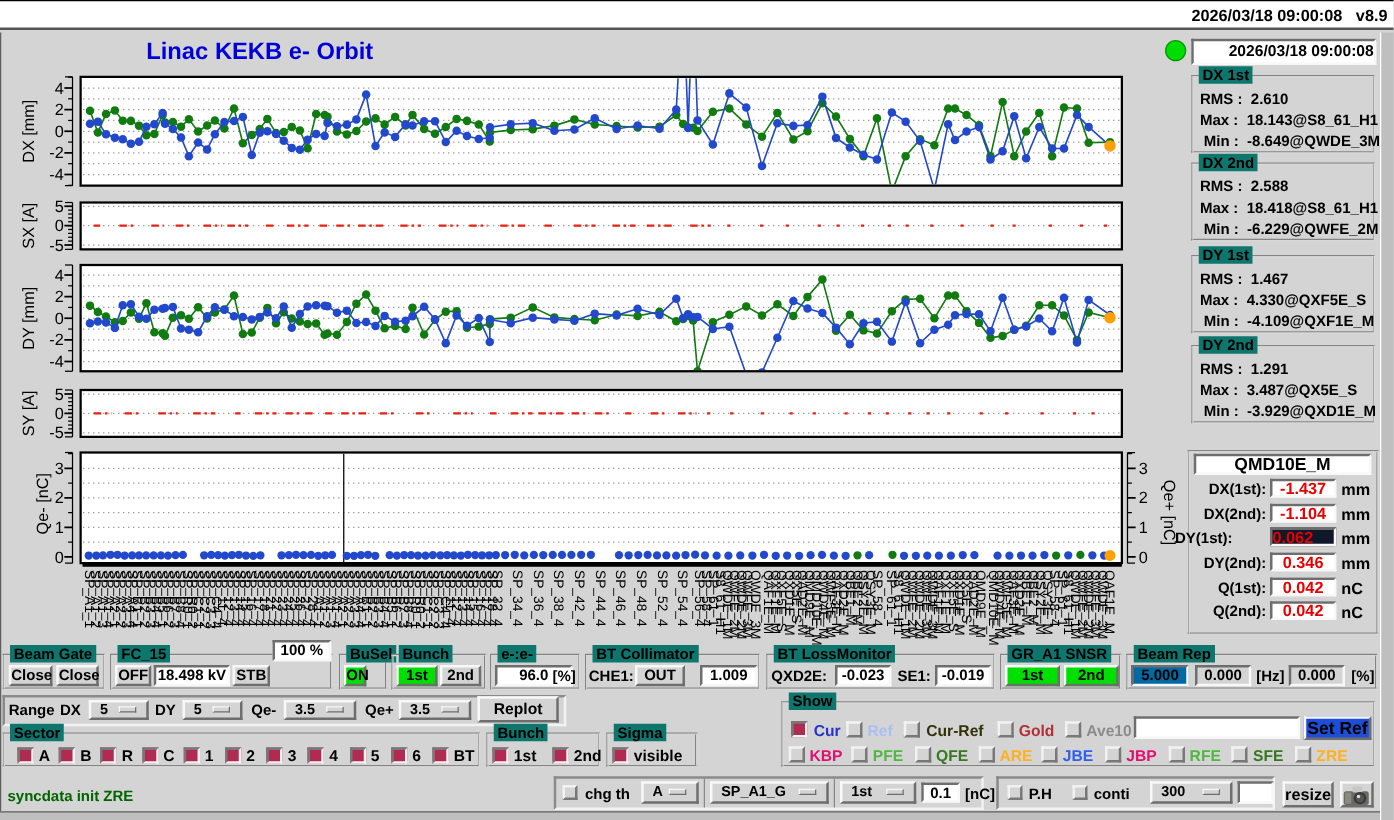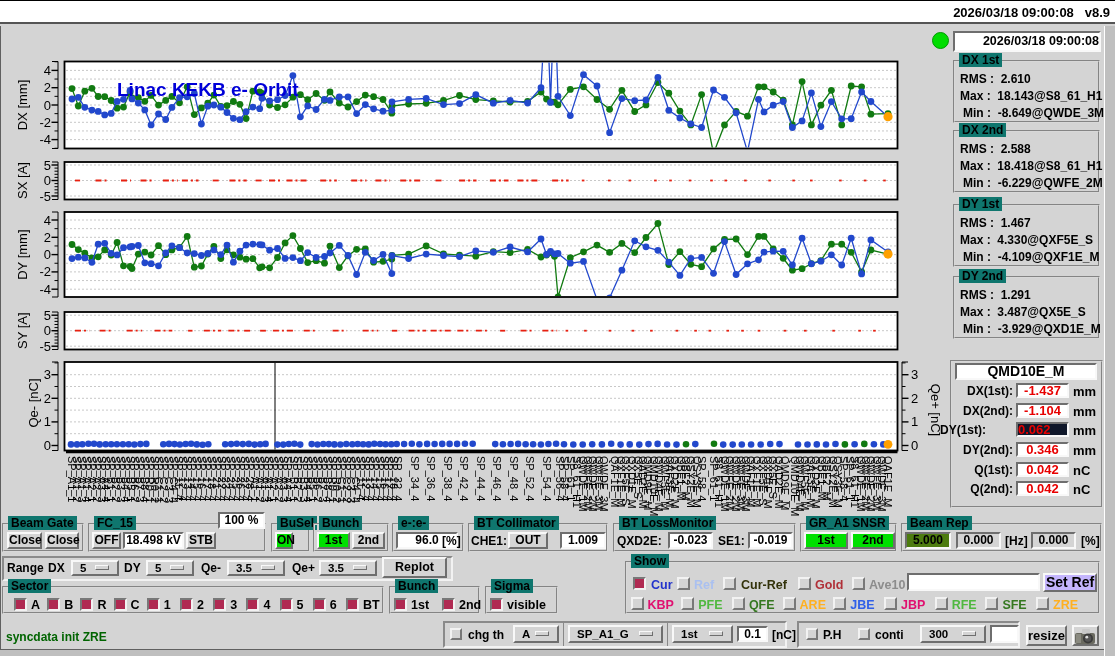--- a/index.html
+++ b/index.html
@@ -1,19 +1,19 @@
 <!DOCTYPE html>
 <html><head><meta charset="utf-8"><style>
 * { margin:0; padding:0; box-sizing:border-box; }
 html,body { width:1115px; height:656px; overflow:hidden; background:#d4d4d4;
   font-family:"Liberation Sans", sans-serif; position:relative; }
 #tbar { position:absolute; left:0; top:0; width:1115px; height:24px; background:#ffffff;
   border-top:1px solid #000; border-bottom:2px solid #555; }
 #tdate { position:absolute; right:5px; top:4px; font-size:13px; font-weight:bold; color:#000; }
-#mtitle { position:absolute; left:117px; top:31px; font-size:19px; font-weight:bold; color:#0000d8;margin-top:48px; }
+#mtitle { position:absolute; left:117px; top:31px; font-size:19px; font-weight:bold; color:#0000d8; }
 #gdot { position:absolute; left:932px; top:32px; width:17px; height:17px; border-radius:50%;
   background:#00dd00; border:1px solid #009900; }
 .gb { position:absolute; border:2px groove #d8d8d8; }
 .gbl { position:absolute; background:#0f766e; padding:0 3px; font-size:12px; font-weight:bold; color:#000; white-space:nowrap; }
 .btn { position:absolute; border:2px solid; border-color:#f8f8f8 #6e6e6e #6e6e6e #f8f8f8;
   font-weight:bold; color:#000; text-align:center; white-space:nowrap; }
 .fld { position:absolute; border:2px solid; border-color:#6e6e6e #f8f8f8 #f8f8f8 #6e6e6e;
   font-weight:bold; white-space:nowrap; }
 .lab { position:absolute; white-space:nowrap; }
 .cbu { position:absolute; background:#d4d4d4; border:2px solid; border-color:#f2f2f2 #787878 #787878 #f2f2f2; }
@@ -969,21 +969,21 @@
 <div class="lab" style="left:617px;top:534px;color:#000;font-size:12px;font-weight:bold">QXD2E:</div>
 <div class="fld" style="left:668px;top:532px;width:45px;height:17px;background:#ffffff;color:#000;text-align:center;font-size:12px;line-height:13px">-0.023</div>
 <div class="lab" style="left:718px;top:534px;color:#000;font-size:12px;font-weight:bold">SE1:</div>
 <div class="fld" style="left:748px;top:532px;width:45px;height:17px;background:#ffffff;color:#000;text-align:center;font-size:12px;line-height:13px">-0.019</div>
 <div class="gb" style="left:800px;top:523px;width:97px;height:29px"></div>
 <div class="gbl" style="left:806px;top:516px">GR_A1 SNSR</div>
 <div class="btn" style="left:804px;top:532px;width:44px;height:17px;background:#00e000;font-size:12px;line-height:13px">1st</div>
 <div class="btn" style="left:851px;top:532px;width:44px;height:17px;background:#00e000;font-size:12px;line-height:13px">2nd</div>
 <div class="gb" style="left:901px;top:523px;width:201px;height:29px"></div>
 <div class="gbl" style="left:907px;top:516px">Beam Rep</div>
-<div class="fld" style="left:905px;top:532px;width:46px;height:17px;background:#4d7c0f;color:#000;text-align:center;font-size:12px;line-height:13px">5.000</div>
+<div class="fld" style="left:905px;top:532px;width:46px;height:17px;background:#0369a1;color:#000;text-align:center;font-size:12px;line-height:13px">5.000</div>
 <div class="fld" style="left:956px;top:532px;width:45px;height:17px;background:#d4d4d4;color:#000;text-align:center;font-size:12px;line-height:13px">0.000</div>
 <div class="lab" style="left:1005px;top:534px;color:#000;font-size:12px;font-weight:bold">[Hz]</div>
 <div class="fld" style="left:1031px;top:532px;width:45px;height:17px;background:#d4d4d4;color:#000;text-align:center;font-size:12px;line-height:13px">0.000</div>
 <div class="lab" style="left:1081px;top:534px;color:#000;font-size:12px;font-weight:bold">[%]</div>
 <div class="sunk" style="left:2px;top:556px;width:451px;height:25px"></div>
 <div class="lab" style="left:7px;top:561px;color:#000;font-size:12px;font-weight:bold">Range</div>
 <div class="lab" style="left:48px;top:561px;color:#000;font-size:12px;font-weight:bold">DX</div>
 <div class="btn opt" style="left:71px;top:560px;width:48px;height:16px;font-size:11.5px;line-height:12px">
     <span class="optt">5</span>
     <span class="bar"></span>
@@ -1044,21 +1044,21 @@
 <div class="lab" style="left:651px;top:578px;color:#2233cc;font-size:12.5px;font-weight:bold">Cur</div>
 <div class="cbu" style="left:677px;top:577px;width:13px;height:13px"></div>
 <div class="lab" style="left:694px;top:578px;color:#aac0f0;font-size:12.5px;font-weight:bold">Ref</div>
 <div class="cbu" style="left:723px;top:577px;width:13px;height:13px"></div>
 <div class="lab" style="left:741px;top:578px;color:#32320a;font-size:12.5px;font-weight:bold">Cur-Ref</div>
 <div class="cbu" style="left:798px;top:577px;width:13px;height:13px"></div>
 <div class="lab" style="left:815px;top:578px;color:#b03038;font-size:12.5px;font-weight:bold">Gold</div>
 <div class="cbu" style="left:852px;top:577px;width:13px;height:13px"></div>
 <div class="lab" style="left:869px;top:578px;color:#8c8c8c;font-size:12.5px;font-weight:bold">Ave10</div>
 <div class="fld" style="left:907px;top:573px;width:133px;height:18px;background:#ffffff;color:#000;text-align:left;font-size:12px;line-height:14px"></div>
-<div class="btn" style="left:1043px;top:573px;width:54px;height:19px;background:#c4b5fd;font-size:14px;line-height:15px">Set Ref</div>
+<div class="btn" style="left:1043px;top:573px;width:54px;height:19px;background:#1d4ed8;font-size:14px;line-height:15px">Set Ref</div>
 <div class="cbu" style="left:630.5px;top:597px;width:13px;height:13px"></div>
 <div class="lab" style="left:647.5px;top:598px;color:#e01070;font-size:12.5px;font-weight:bold">KBP</div>
 <div class="cbu" style="left:681.2px;top:597px;width:13px;height:13px"></div>
 <div class="lab" style="left:698.2px;top:598px;color:#50b840;font-size:12.5px;font-weight:bold">PFE</div>
 <div class="cbu" style="left:731.9px;top:597px;width:13px;height:13px"></div>
 <div class="lab" style="left:748.9px;top:598px;color:#357820;font-size:12.5px;font-weight:bold">QFE</div>
 <div class="cbu" style="left:782.6px;top:597px;width:13px;height:13px"></div>
 <div class="lab" style="left:799.6px;top:598px;color:#ffb020;font-size:12.5px;font-weight:bold">ARE</div>
 <div class="cbu" style="left:833.3px;top:597px;width:13px;height:13px"></div>
 <div class="lab" style="left:850.3px;top:598px;color:#3060e8;font-size:12.5px;font-weight:bold">JBE</div>

